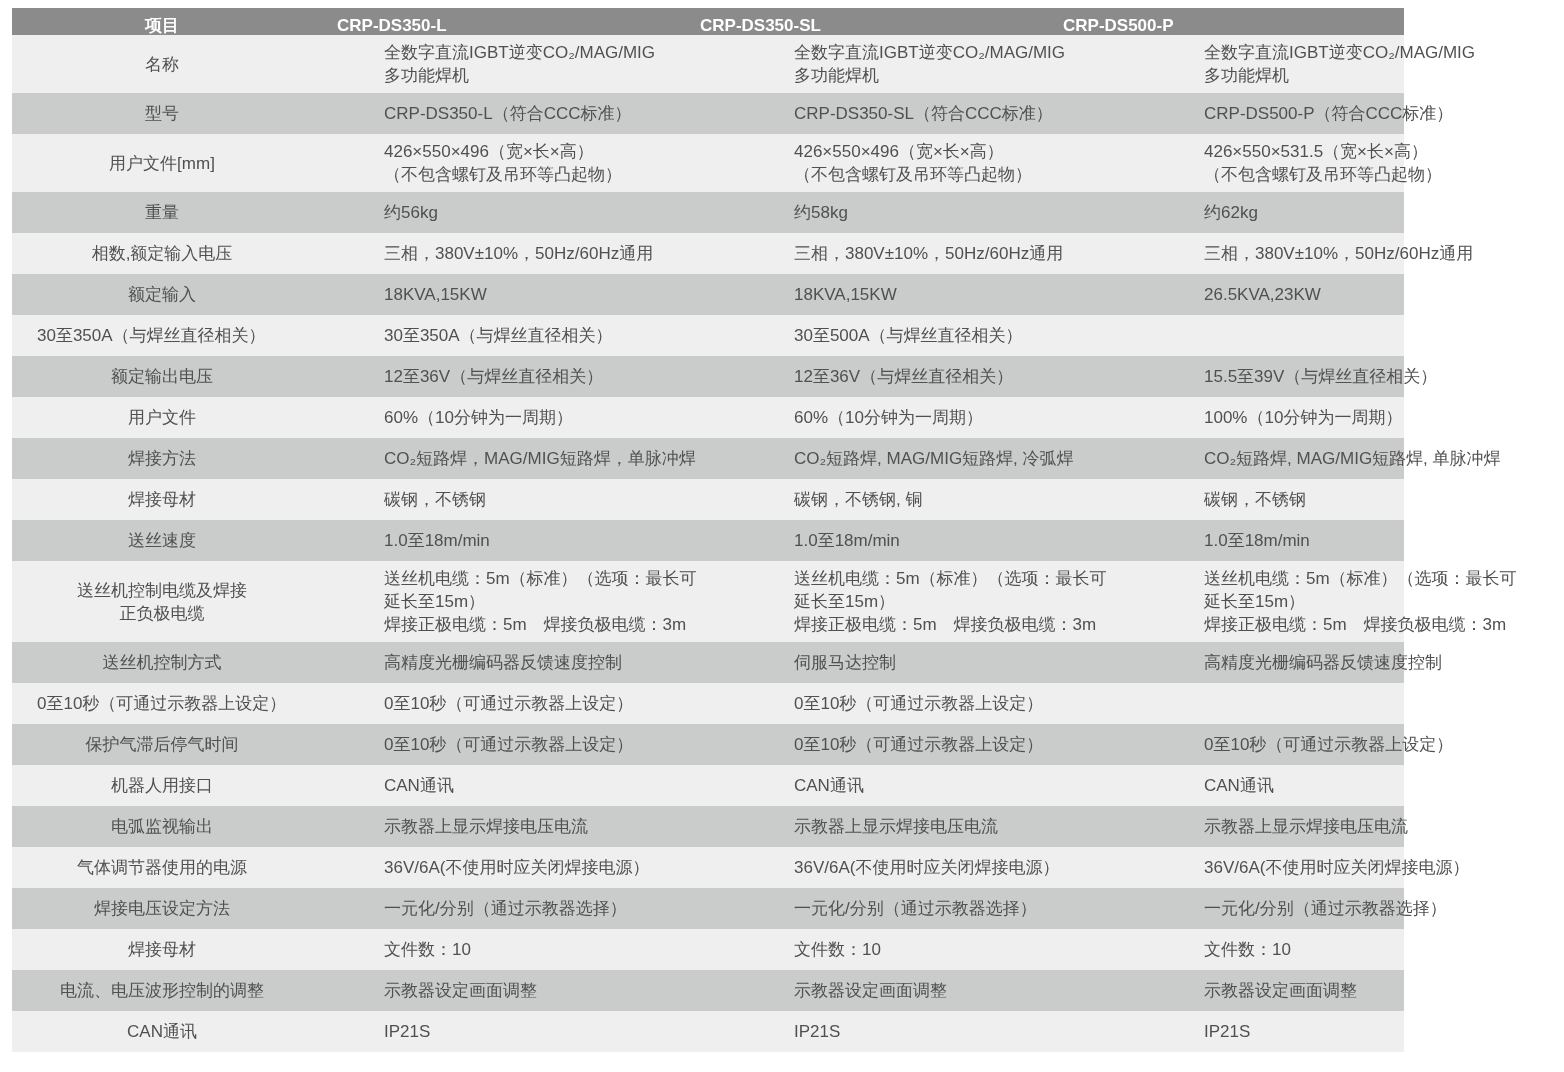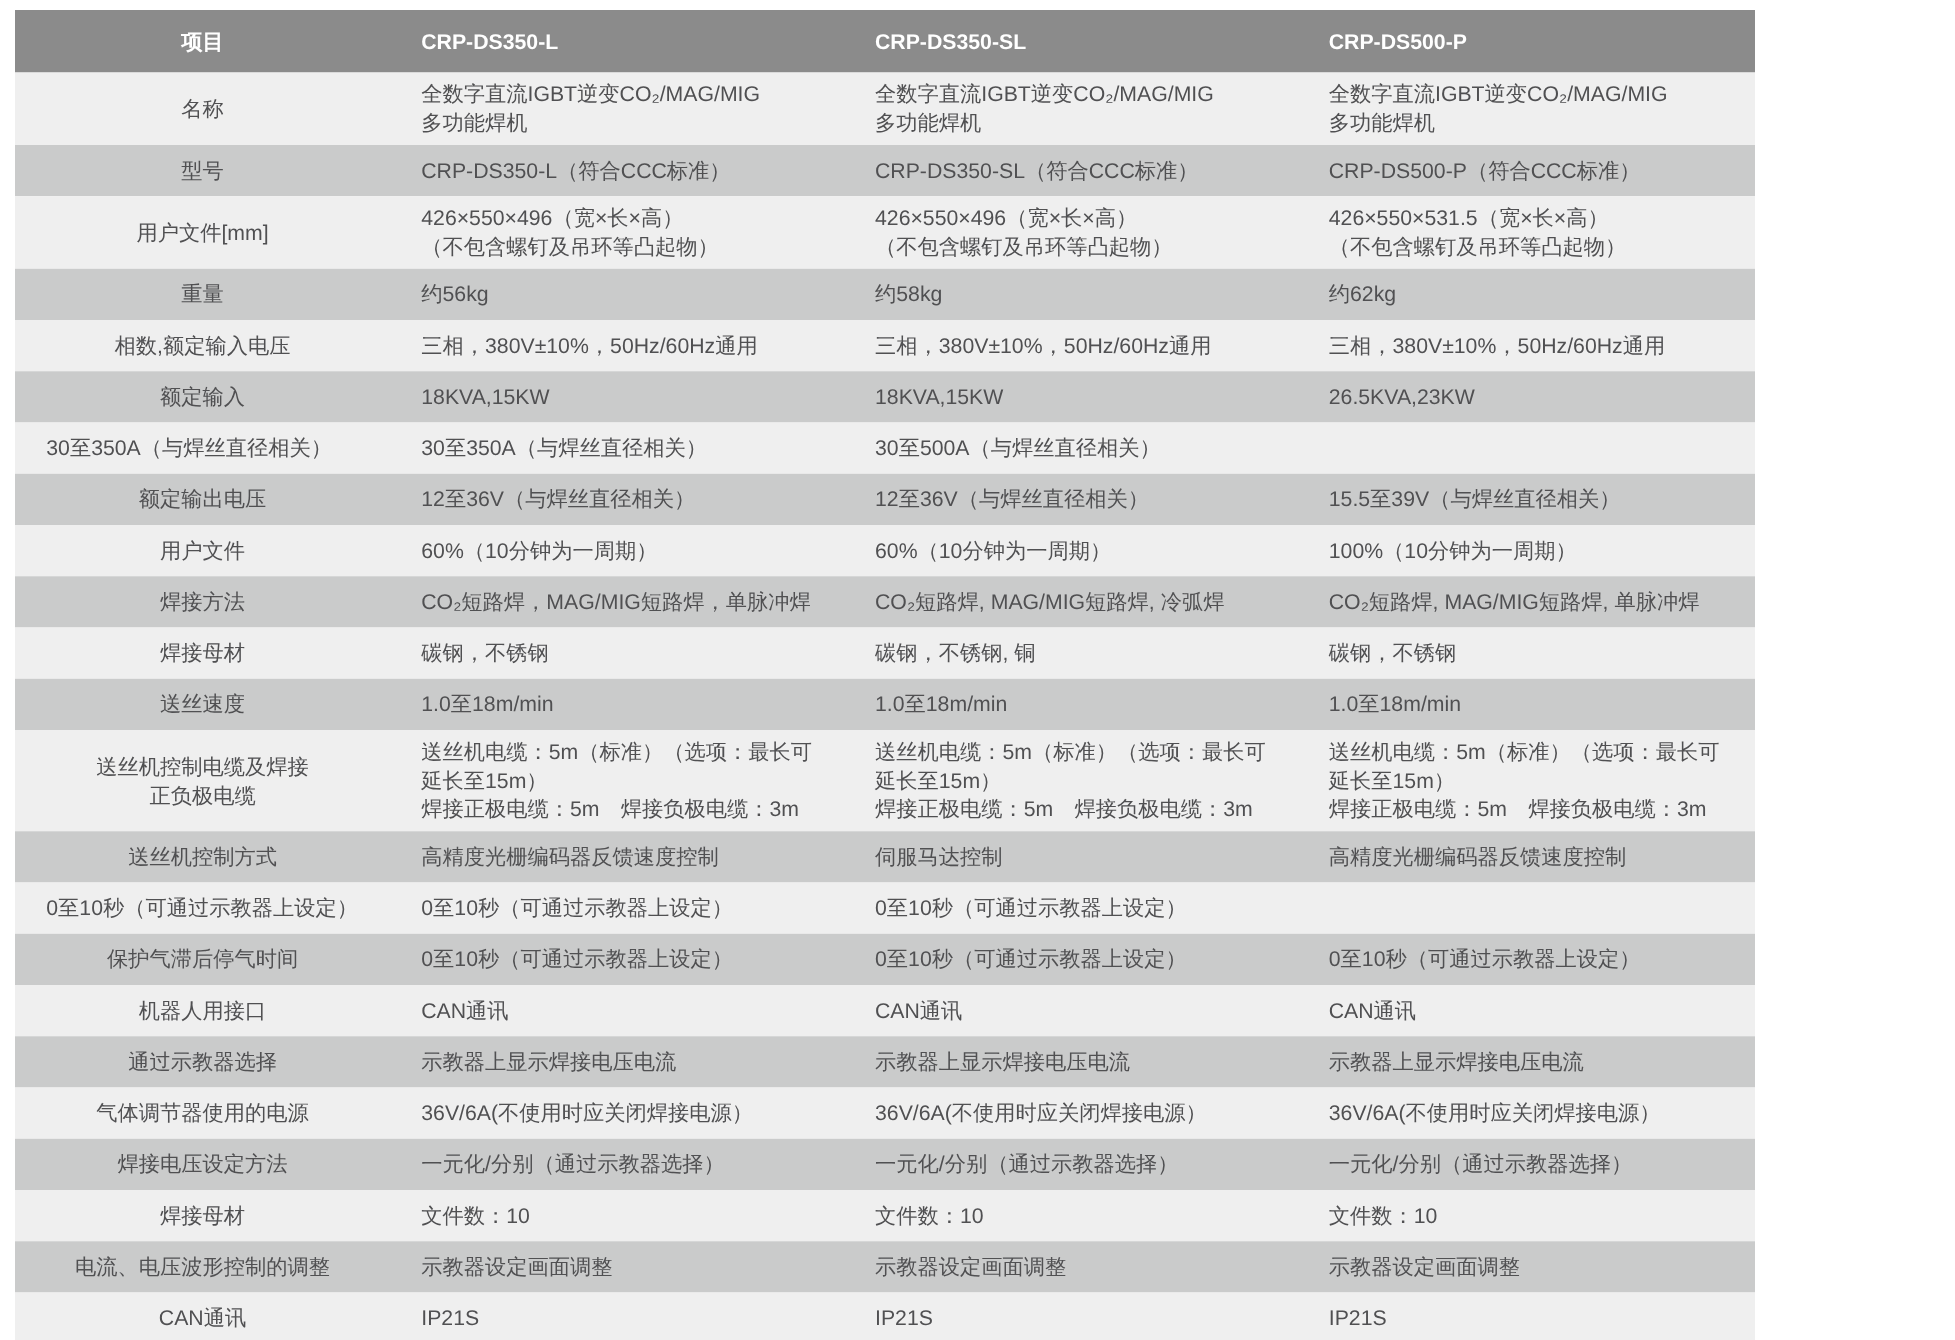--- a/index.html
+++ b/index.html
@@ -24,31 +24,31 @@
   }
   .trow{
     display:grid;
     grid-template-columns:300px 363px 363px 366px;
     align-items:center;
   }
   .thead{
     background:var(--header-bg);
     color:var(--header-text);
     font-weight:bold;
-    height:50px;
+    height:27px;
   }
   .trow .cell{
     white-space:pre-line;
     padding:6px 12px 6px 25px;
   }
   .trow .label{
     text-align:center;
     padding:6px 10px;
   }
-  .tbody .trow{min-height:41px;}
+  .tbody .trow{min-height:41px;gap:47px;}
   .tbody .trow:nth-child(odd){background:var(--row-light);}
   .tbody .trow:nth-child(even){background:var(--row-dark);}
 </style>
 </head>
 <body>
 
 <div class="spec-table">
   <div class="trow thead">
     <div class="cell label">项目</div>
     <div class="cell">CRP-DS350-L</div>
@@ -177,21 +177,21 @@
   </div>
 
   <div class="trow">
     <div class="cell label">机器人用接口</div>
     <div class="cell val">CAN通讯</div>
     <div class="cell val">CAN通讯</div>
     <div class="cell val">CAN通讯</div>
   </div>
 
   <div class="trow">
-    <div class="cell label">通过示教器选择</div>
+    <div class="cell label">电弧监视输出</div>
     <div class="cell val">示教器上显示焊接电压电流</div>
     <div class="cell val">示教器上显示焊接电压电流</div>
     <div class="cell val">示教器上显示焊接电压电流</div>
   </div>
 
   <div class="trow">
     <div class="cell label">气体调节器使用的电源</div>
     <div class="cell val">36V/6A(不使用时应关闭焊接电源）</div>
     <div class="cell val">36V/6A(不使用时应关闭焊接电源）</div>
     <div class="cell val">36V/6A(不使用时应关闭焊接电源）</div>

